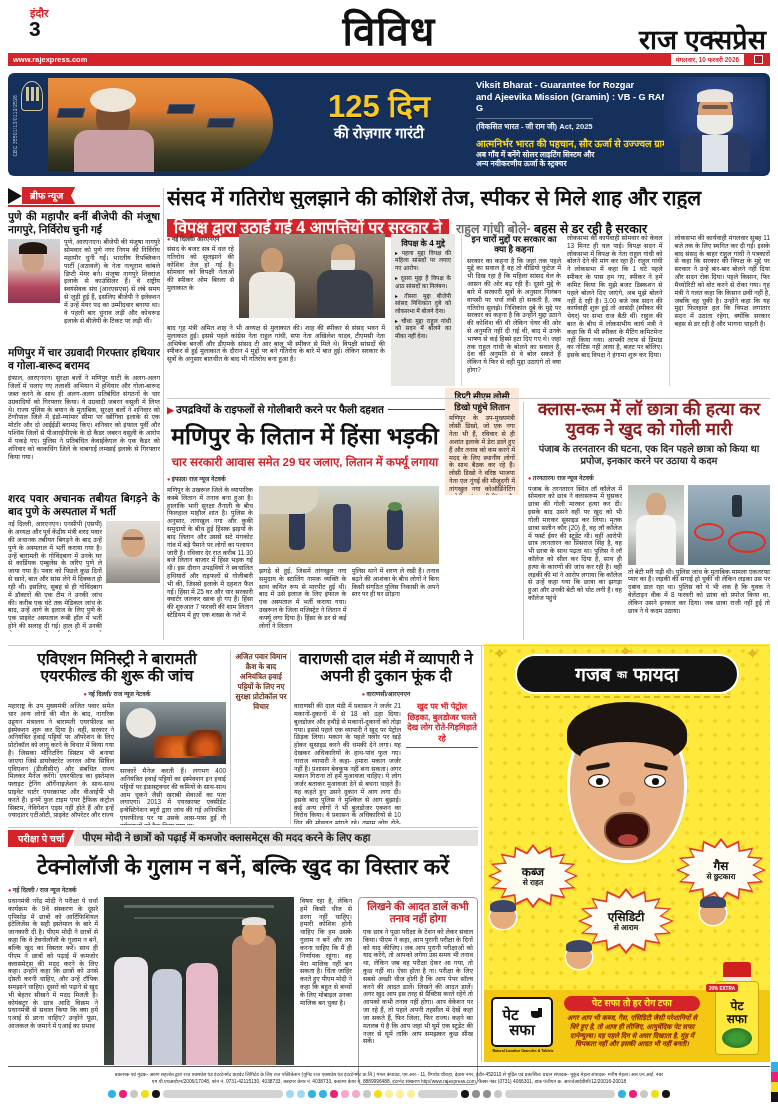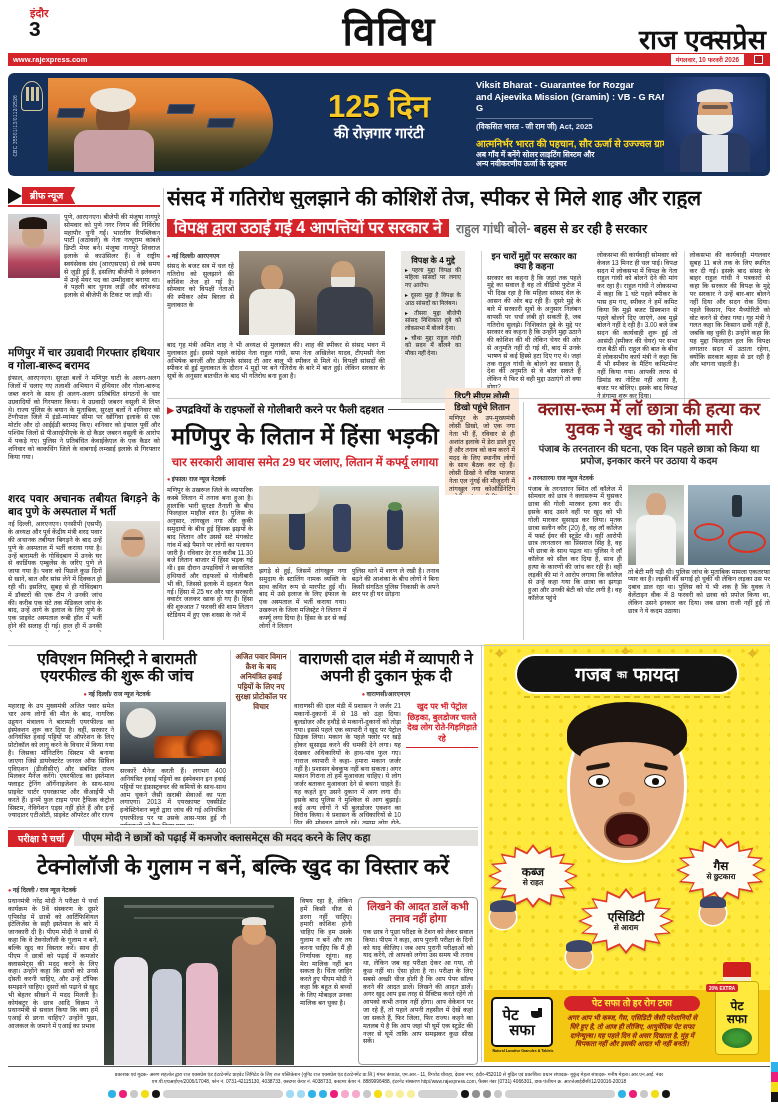--- a/index.html
+++ b/index.html
@@ -193,20 +193,21 @@
         <div class="glass"></div>
     </div>
   </div>
 
   <div class="briefhead" style="left:8px;top:187px;width:152px">
     <span class="tri"></span>
     <span class="rib">ब्रीफ न्यूज</span>
   </div>
 
   <div class="abs" style="left:8px;top:210px;width:152px;height:132px;overflow:hidden">
+    <div class="b just" style="font-size:10.6px;line-height:1.2">पुणे की महापौर बनीं बीजेपी की मंजूषा नागपुरे, निर्विरोध चुनी गईं</div>
     <div style="margin-top:3px;overflow:hidden">
       <div class="photo" style="float:left;width:52px;height:64px;margin:1px 4px 2px 0;background:linear-gradient(180deg,#cfd4d8 0%,#d8b7b0 45%,#b5475f 75%,#8d3550 100%)">
         <div style="position:absolute;left:14px;top:8px;width:22px;height:26px;border-radius:46%;background:#caa286"></div>
         <div style="position:absolute;left:11px;top:3px;width:28px;height:12px;border-radius:50% 50% 0 0;background:#221611"></div>
       </div>
       <div class="bodytxt" style="height:92px">पुणे, आरएनएन। बीजेपी की मंजूषा नागपुरे सोमवार को पुणे नगर निगम की निर्विरोध महापौर चुनी गईं। भारतीय रिपब्लिकन पार्टी (अठावले) के नेता नत्थूराम कांबले डिप्टी मेयर बने। मंजूषा नागपुरे शिवराज इलाके से काउंसिलर हैं। वे राष्ट्रीय स्वयंसेवक संघ (आरएसएस) से लंबे समय से जुड़ी हुई हैं, इसलिए बीजेपी ने इलेक्शन में उन्हें मेयर पद का उम्मीदवार बनाया था। वे पहली बार चुनाव लड़ीं और कोथरूड इलाके से बीजेपी के टिकट पर लड़ी थीं।</div>
     </div>
   </div>
 
   <div class="abs" style="left:8px;top:346px;width:152px;height:142px;overflow:hidden">
@@ -224,21 +225,21 @@
       <div class="bodytxt" style="height:112px">नई दिल्ली, आरएनएन। एनसीपी (एसपी) के अध्यक्ष और पूर्व केंद्रीय मंत्री शरद पवार की अचानक तबीयत बिगड़ने के बाद उन्हें पुणे के अस्पताल में भर्ती कराया गया है। उन्हें बारामती के गोविंदबाग में उनके घर से कार्डियक एम्बुलेंस के जरिए पुणे ले जाया गया है। पवार को पिछले कुछ दिनों से खाने, बात और सांस लेने में दिक्कत हो रही थी। इसलिए, सुबह से ही गोविंदबाग में डॉक्टरों की एक टीम ने उनकी जांच की। करीब एक घंटे तक मेडिकल जांच के बाद, उन्हें आगे के इलाज के लिए पुणे के एक प्राइवेट अस्पताल रूबी हॉल में भर्ती होने की सलाह दी गई। हाल ही में उनकी सेहत खराब हो गई थी। पवार को फिलहाल मास्क पहनाकर एक अलग गाड़ी में पुणे ले जाया गया है, जहां उनकी जांच और इलाज किया जाएगा।</div>
     </div>
   </div>
 
   <div class="abs h-lead" style="left:167px;top:187px;width:603px;overflow:hidden">संसद में गतिरोध सुलझाने की कोशिशें तेज, स्पीकर से मिले शाह और राहुल</div>
   <div class="abs redstrip" style="left:167px;top:219px;width:282px">विपक्ष द्वारा उठाई गई 4 आपत्तियों पर सरकार ने दिया जवाब</div>
   <div class="abs quote" style="left:456px;top:220px;width:314px">
     <span class="pre">राहुल गांधी बोले-</span><span> बहस से डर रही है सरकार</span>
   </div>
 
-  <div class="abs" style="left:167px;top:251px;width:603px;height:152px;display:flex;gap:16px">
+  <div class="abs" style="left:167px;top:234px;width:603px;height:152px;display:flex;gap:6px">
     <div style="width:218px">
       <div style="display:flex;gap:5px">
         <div style="width:67px">
           <div class="byline">नई दिल्ली/ आरएनएन</div>
           <div class="bodytxt" style="height:76px;margin-top:2px">संसद के बजट सत्र में चल रहे गतिरोध को सुलझाने की कोशिश तेज हो गई है। सोमवार को विपक्षी नेताओं की स्पीकर ओम बिरला से मुलाकात के</div>
         </div>
         <div class="photo" style="width:146px;height:84px;background:linear-gradient(180deg,#9a8d7c 0%,#6e6152 60%,#4a4038 100%)">
           <div style="position:absolute;left:22px;top:14px;width:22px;height:26px;border-radius:46%;background:#c89a74"></div>
           <div style="position:absolute;left:10px;top:38px;width:46px;height:46px;border-radius:12px 12px 0 0;background:#ece9e2"></div>
           <div style="position:absolute;left:92px;top:10px;width:24px;height:28px;border-radius:46%;background:#caa27c"></div>
@@ -360,21 +361,21 @@
         <div style="position:absolute;left:10px;top:60px;width:34px;height:108px;border-radius:10px 10px 0 0;background:#e9e4ea"></div>
         <div style="position:absolute;left:48px;top:72px;width:30px;height:96px;border-radius:10px 10px 0 0;background:#c7ccd8"></div>
         <div style="position:absolute;left:82px;top:66px;width:32px;height:102px;border-radius:10px 10px 0 0;background:#e5b9c8"></div>
         <div style="position:absolute;left:128px;top:38px;width:44px;height:130px;border-radius:12px 12px 0 0;background:#b9866a"></div>
         <div style="position:absolute;left:138px;top:24px;width:24px;height:24px;border-radius:50%;background:#d9a074"></div>
         <div style="position:absolute;left:138px;top:20px;width:24px;height:8px;border-radius:50% 50% 0 0;background:#e8e4dd"></div>
         <div style="position:absolute;left:20px;top:8px;width:150px;height:3px;background:rgba(255,255,255,.25)"></div>
         <div style="position:absolute;left:30px;top:20px;width:110px;height:2px;background:rgba(255,255,255,.18)"></div>
       </div>
       <div class="bodytxt" style="width:52px;height:168px">विषय रहा है, लेकिन हमें किसी चीज से डरना नहीं चाहिए। हमारी कोशिश होनी चाहिए कि हम उसके गुलाम न बनें और तय करना चाहिए कि मैं ही निर्णायक रहूंगा। वह मेरा मालिक नहीं बन सकता है। चिंता जाहिर करते हुए पीएम मोदी ने कहा कि बहुत से बच्चों के लिए मोबाइल उनका मालिक बन चुका है।</div>
-      <div class="tipbox" style="flex:1;height:168px">
+      <div class="tipbox" style="flex:1;height:188px">
         <div class="t">लिखने की आदत डालें कभी तनाव नहीं होगा</div>
         <div class="bodytxt" style="height:136px">एक छात्र ने पूछा परीक्षा के टेंशन को लेकर सवाल किया। पीएम ने कहा, आप पुरानी परीक्षा के दिनों को याद कीजिए। जब आप पुरानी परीक्षाओं को याद करेंगे, तो आपको लगेगा उस समय भी तनाव था, लेकिन जब वह परीक्षा देकर आ गया, तो कुछ नहीं था। ऐसा होता है ना। परीक्षा के लिए सबसे अच्छी चीज होती है कि आप पेपर सॉल्व करने की आदत डालें। लिखने की आदत डालें। अगर खुद आप इस तरह से प्रैक्टिस करते रहेंगे तो आपको कभी तनाव नहीं होगा। आप वेकेशन पर जा रहे हैं, तो पहले अपनी तहसील में देखें कहां जा सकते हैं, फिर जिला, फिर राज्य। कहने का मतलब ये है कि आप जहां भी घूमें एक स्टूडेंट की नजर से घूमें ताकि आप समझकर कुछ सीख सकें।</div>
       </div>
     </div>
   </div>
 
   <div class="abs bodytxt" style="left:8px;top:1002px;width:0;height:0;overflow:hidden">बढ़ता जा रहा है। हम देख सकते हैं कि कई कंपनियों में इंसान नहीं, बल्कि एआई कर्मचारी भी होते हैं। तो क्या हमें एआई से डरना चाहिए और हमें अपना फ्यूचर करियर लेने के समय क्या-क्या याद रखना चाहिए? प्रधानमंत्री मोदी ने छात्र को समझाया कि हर युग में नई टेक्नोलॉजी की चर्चा होती है। पहले यह था कि कंप्यूटर से क्या-क्या बदल जाएगा। इसी तरह यह हर युग की चर्चा का</div>
 
   <div class="ad">
     <span class="star" style="left:10px;top:2px">✦</span>

